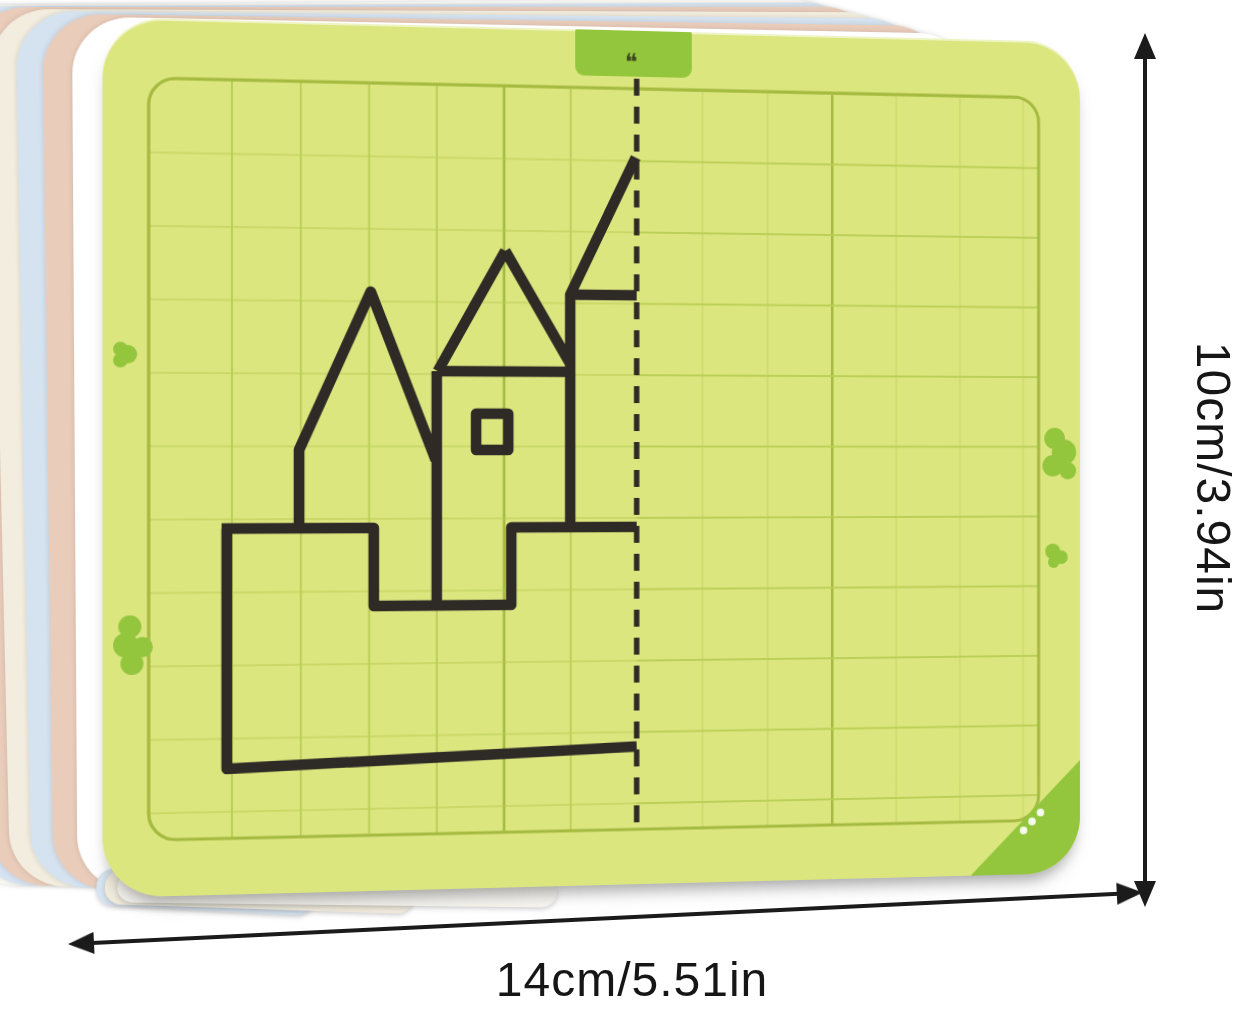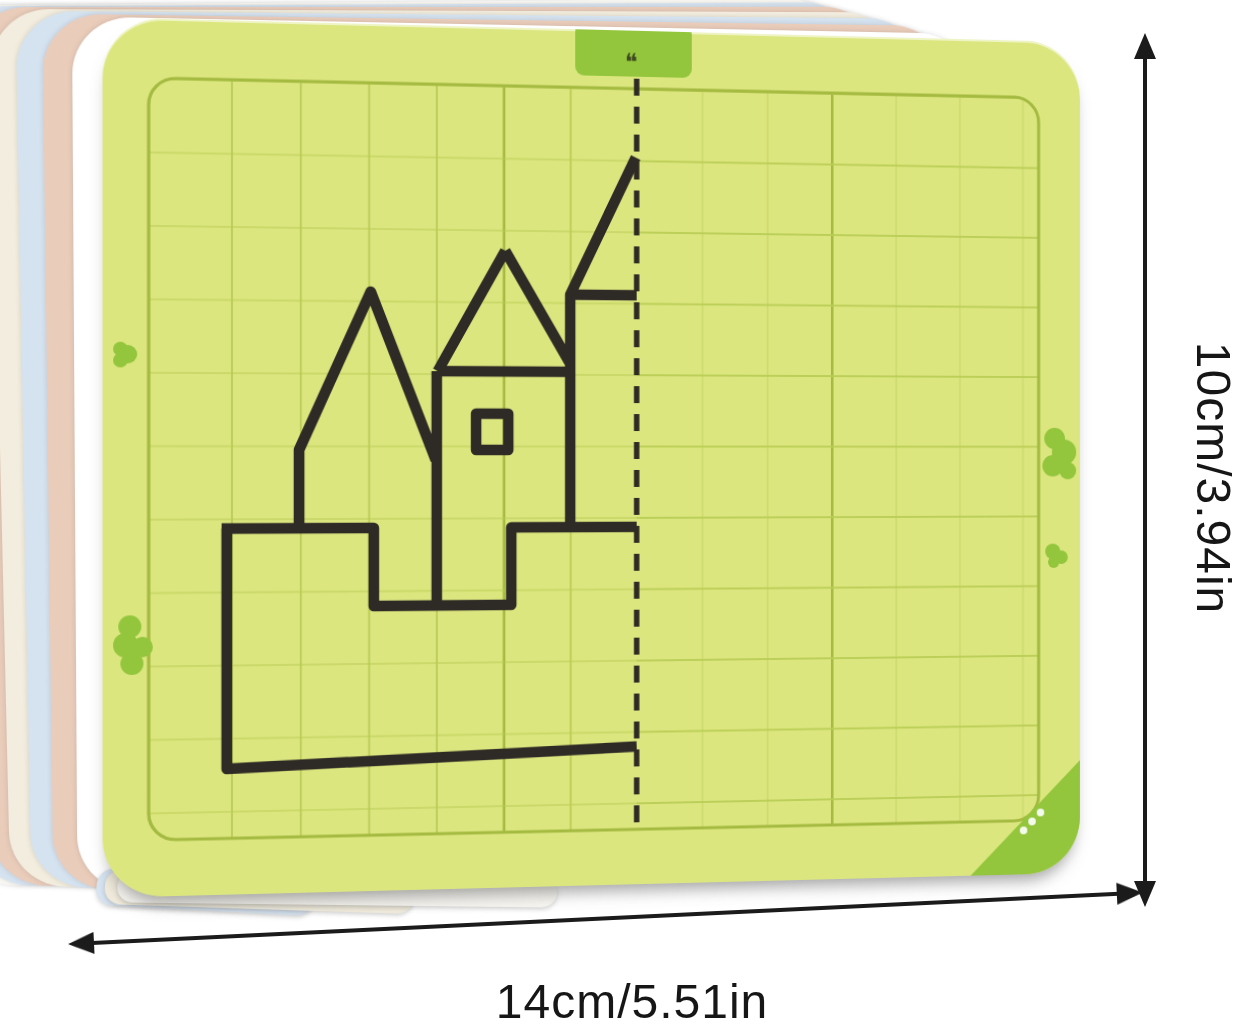--- a/index.html
+++ b/index.html
@@ -46,21 +46,21 @@
   .v-arrow{position:absolute;left:1143px;top:57px;width:4px;height:826px;background:#1b1b1b;}
   .arrow-head{position:absolute;width:0;height:0;}
   .head-up{left:-9px;top:-24px;border-left:11px solid transparent;border-right:11px solid transparent;border-bottom:26px solid #1b1b1b;}
   .head-down{left:-9px;bottom:-24px;border-left:11px solid transparent;border-right:11px solid transparent;border-top:26px solid #1b1b1b;}
   .h-arrow{position:absolute;left:92px;top:941px;width:1028px;height:4px;background:#1b1b1b;
            transform:rotate(-2.75deg);transform-origin:left center;}
   .head-left{top:-9px;left:-24px;border-top:11px solid transparent;border-bottom:11px solid transparent;border-right:26px solid #1b1b1b;}
   .head-right{top:-9px;right:-24px;border-top:11px solid transparent;border-bottom:11px solid transparent;border-left:26px solid #1b1b1b;}
 
   .dim-label{position:absolute;color:#161616;font-size:48px;letter-spacing:1px;text-align:center;}
-  .width-label{left:432px;top:974px;width:400px;}
+  .width-label{left:432px;top:952px;width:400px;}
   .height-label{left:1063px;top:448px;width:300px;height:60px;line-height:60px;transform:rotate(90deg);}
 </style>
 </head>
 <body>
 
 <div class="page">
 
   <div class="scene">
     <div class="stack">
       <div class="stack-card sc7" style="background: rgb(251, 250, 245);"></div>

